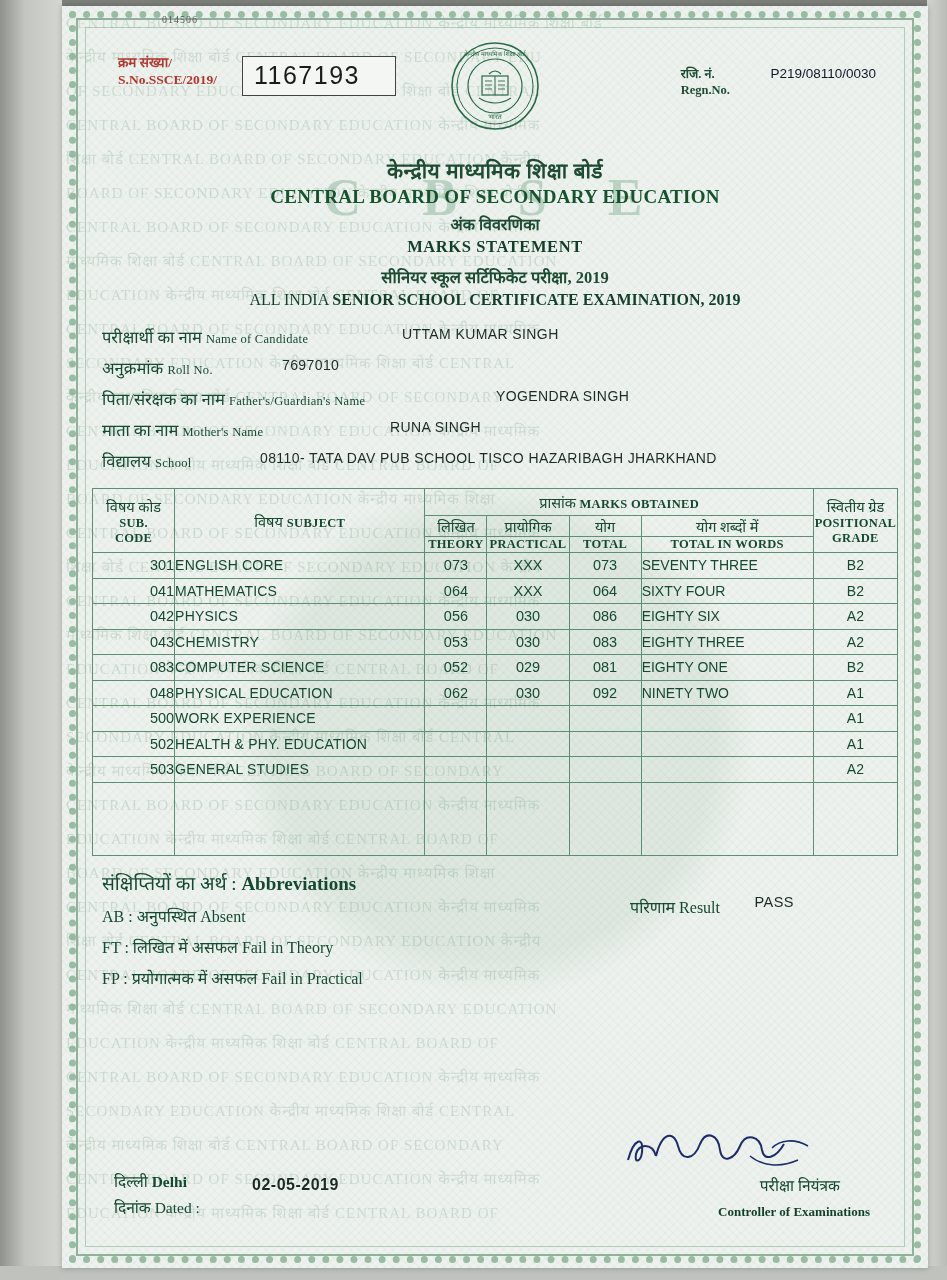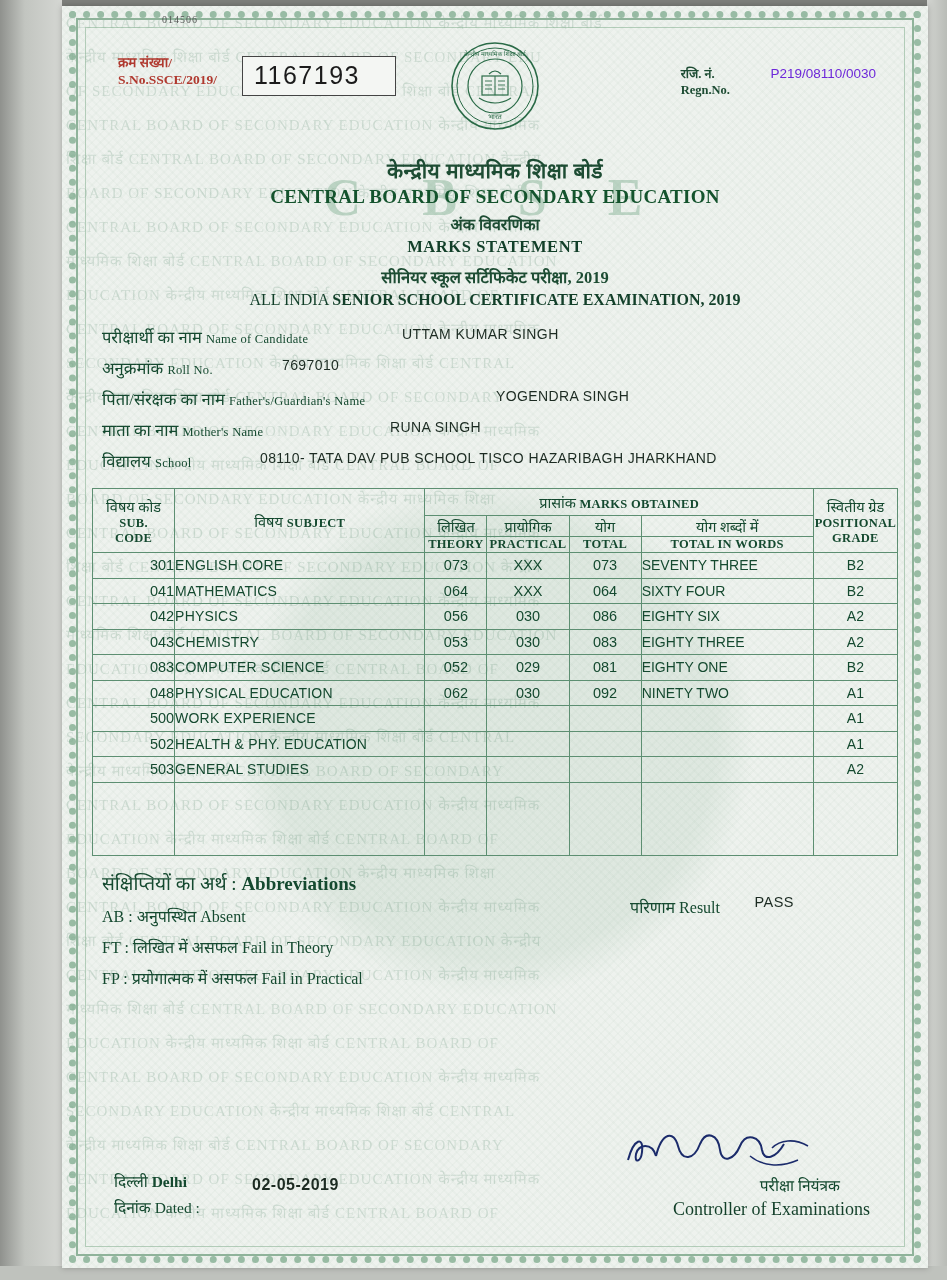--- a/index.html
+++ b/index.html
@@ -169,21 +169,21 @@
     font-size: 12.5px;
     font-weight: bold;
     color: #1d4c33;
     line-height: 16px;
     text-align: left;
   }
   .regn-value {
     position: absolute;
     right: 22px; top: 34px;
     font-size: 13.5px;
-    color: #6d28d9;
+    color: #0f172a;
     font-family: "Liberation Sans", sans-serif;
   }
   .emblem {
     position: absolute;
     left: 50%;
     transform: translateX(-50%);
     top: 8px;
     width: 92px; height: 92px;
   }
   .emblem svg { display: block; }
@@ -259,21 +259,21 @@
 
   
   .footer { position: absolute; left: 10px; right: 10px; bottom: 6px; height: 130px; }
   .sign {
     position: absolute;
     right: 76px; bottom: 64px;
     width: 190px; height: 46px;
   }
   .sign svg { display:block; }
   .ctrl-hi { position: absolute; right: 48px; bottom: 40px; font-size: 15.5px; color: #14492f; }
-  .ctrl-en { position: absolute; right: 18px; bottom: 16px; font-size: 18px; font-weight: normal; color: #123f29; }
+  .ctrl-en { position: absolute; right: 18px; bottom: 16px; font-size: 13px; font-weight: bold; color: #123f29; }
   .place-hi { position: absolute; left: 12px; bottom: 44px; font-size: 15.5px; color: #14492f; }
   .dated { position: absolute; left: 12px; bottom: 18px; font-size: 15.5px; color: #14492f; }
   .date-value {
     position: absolute; left: 150px; bottom: 42px;
     font-size: 16px; font-weight: bold;
     font-family: "Liberation Sans", sans-serif;
     color: #1c2b22;
     letter-spacing: .5px;
     text-align: right;
   }

